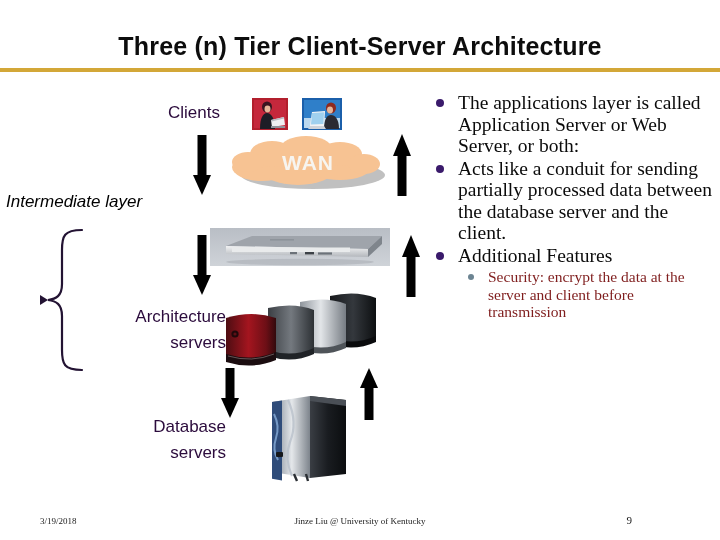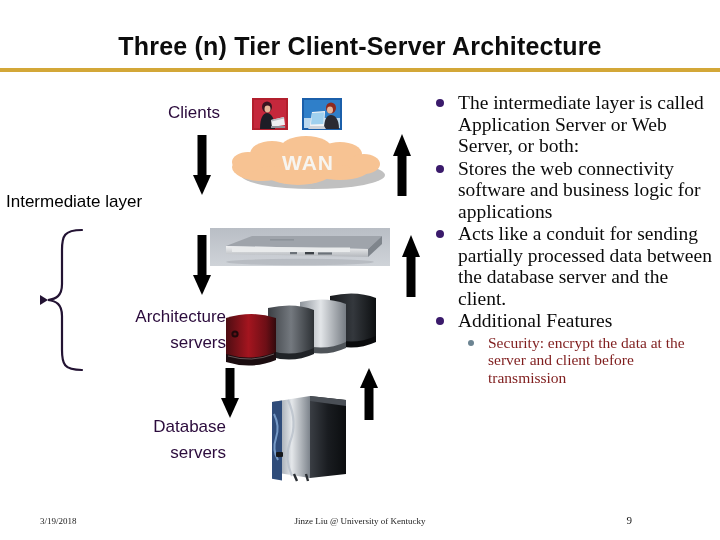--- a/index.html
+++ b/index.html
@@ -22,21 +22,21 @@
   }
 
   
   .lbl{
     position:absolute;color:#2b0b3c;
     font-family:"Liberation Sans",sans-serif;
     font-size:17px;line-height:26px;text-align:right;white-space:nowrap;
   }
   .lbl-black{color:#000000;}
   #lbl-clients{left:60px;top:100px;width:160px;}
-  #lbl-intermediate{left:0px;top:189px;width:180px;font-size:17px;text-align:left;padding-left:6px;}
+  #lbl-intermediate{left:0px;top:189px;width:180px;font-size:17px;text-align:left;padding-left:6px;font-style:italic;}
   #lbl-web{left:80px;top:224px;width:130px;}
   #lbl-app{left:56px;top:304px;width:170px;}
   #lbl-db{left:56px;top:414px;width:170px;}
 
   
   .brace{position:absolute;left:22px;top:226px;width:66px;height:148px;}
 
   
   .arrow{position:absolute;}
 
@@ -263,25 +263,21 @@
     <path d="M11 50 L2 30 L20 30 Z" fill="#000"></path>
   </svg>
   <svg class="arrow" style="left:358px;top:368px;" width="22" height="52">
     <path d="M11 52 L11 14" stroke="#000" stroke-width="9" fill="none"></path>
     <path d="M11 0 L2 20 L20 20 Z" fill="#000"></path>
   </svg>
 
   <div class="bullets">
     <div class="bullet">
       <span class="dot"></span>
-      <span>The intermediate layer is called Application Server or Web Server, or both:</span>
-    </div>
-    <div class="bullet">
-      <span class="dot"></span>
-      <span>Stores the web connectivity software and business logic for applications</span>
+      <span>The applications layer is called Application Server or Web Server, or both:</span>
     </div>
     <div class="bullet">
       <span class="dot"></span>
       <span>Acts like a conduit for sending partially processed data between the database server and the client.</span>
     </div>
     <div class="bullet">
       <span class="dot"></span>
       <span>Additional Features</span>
     </div>
     <div class="sub">

